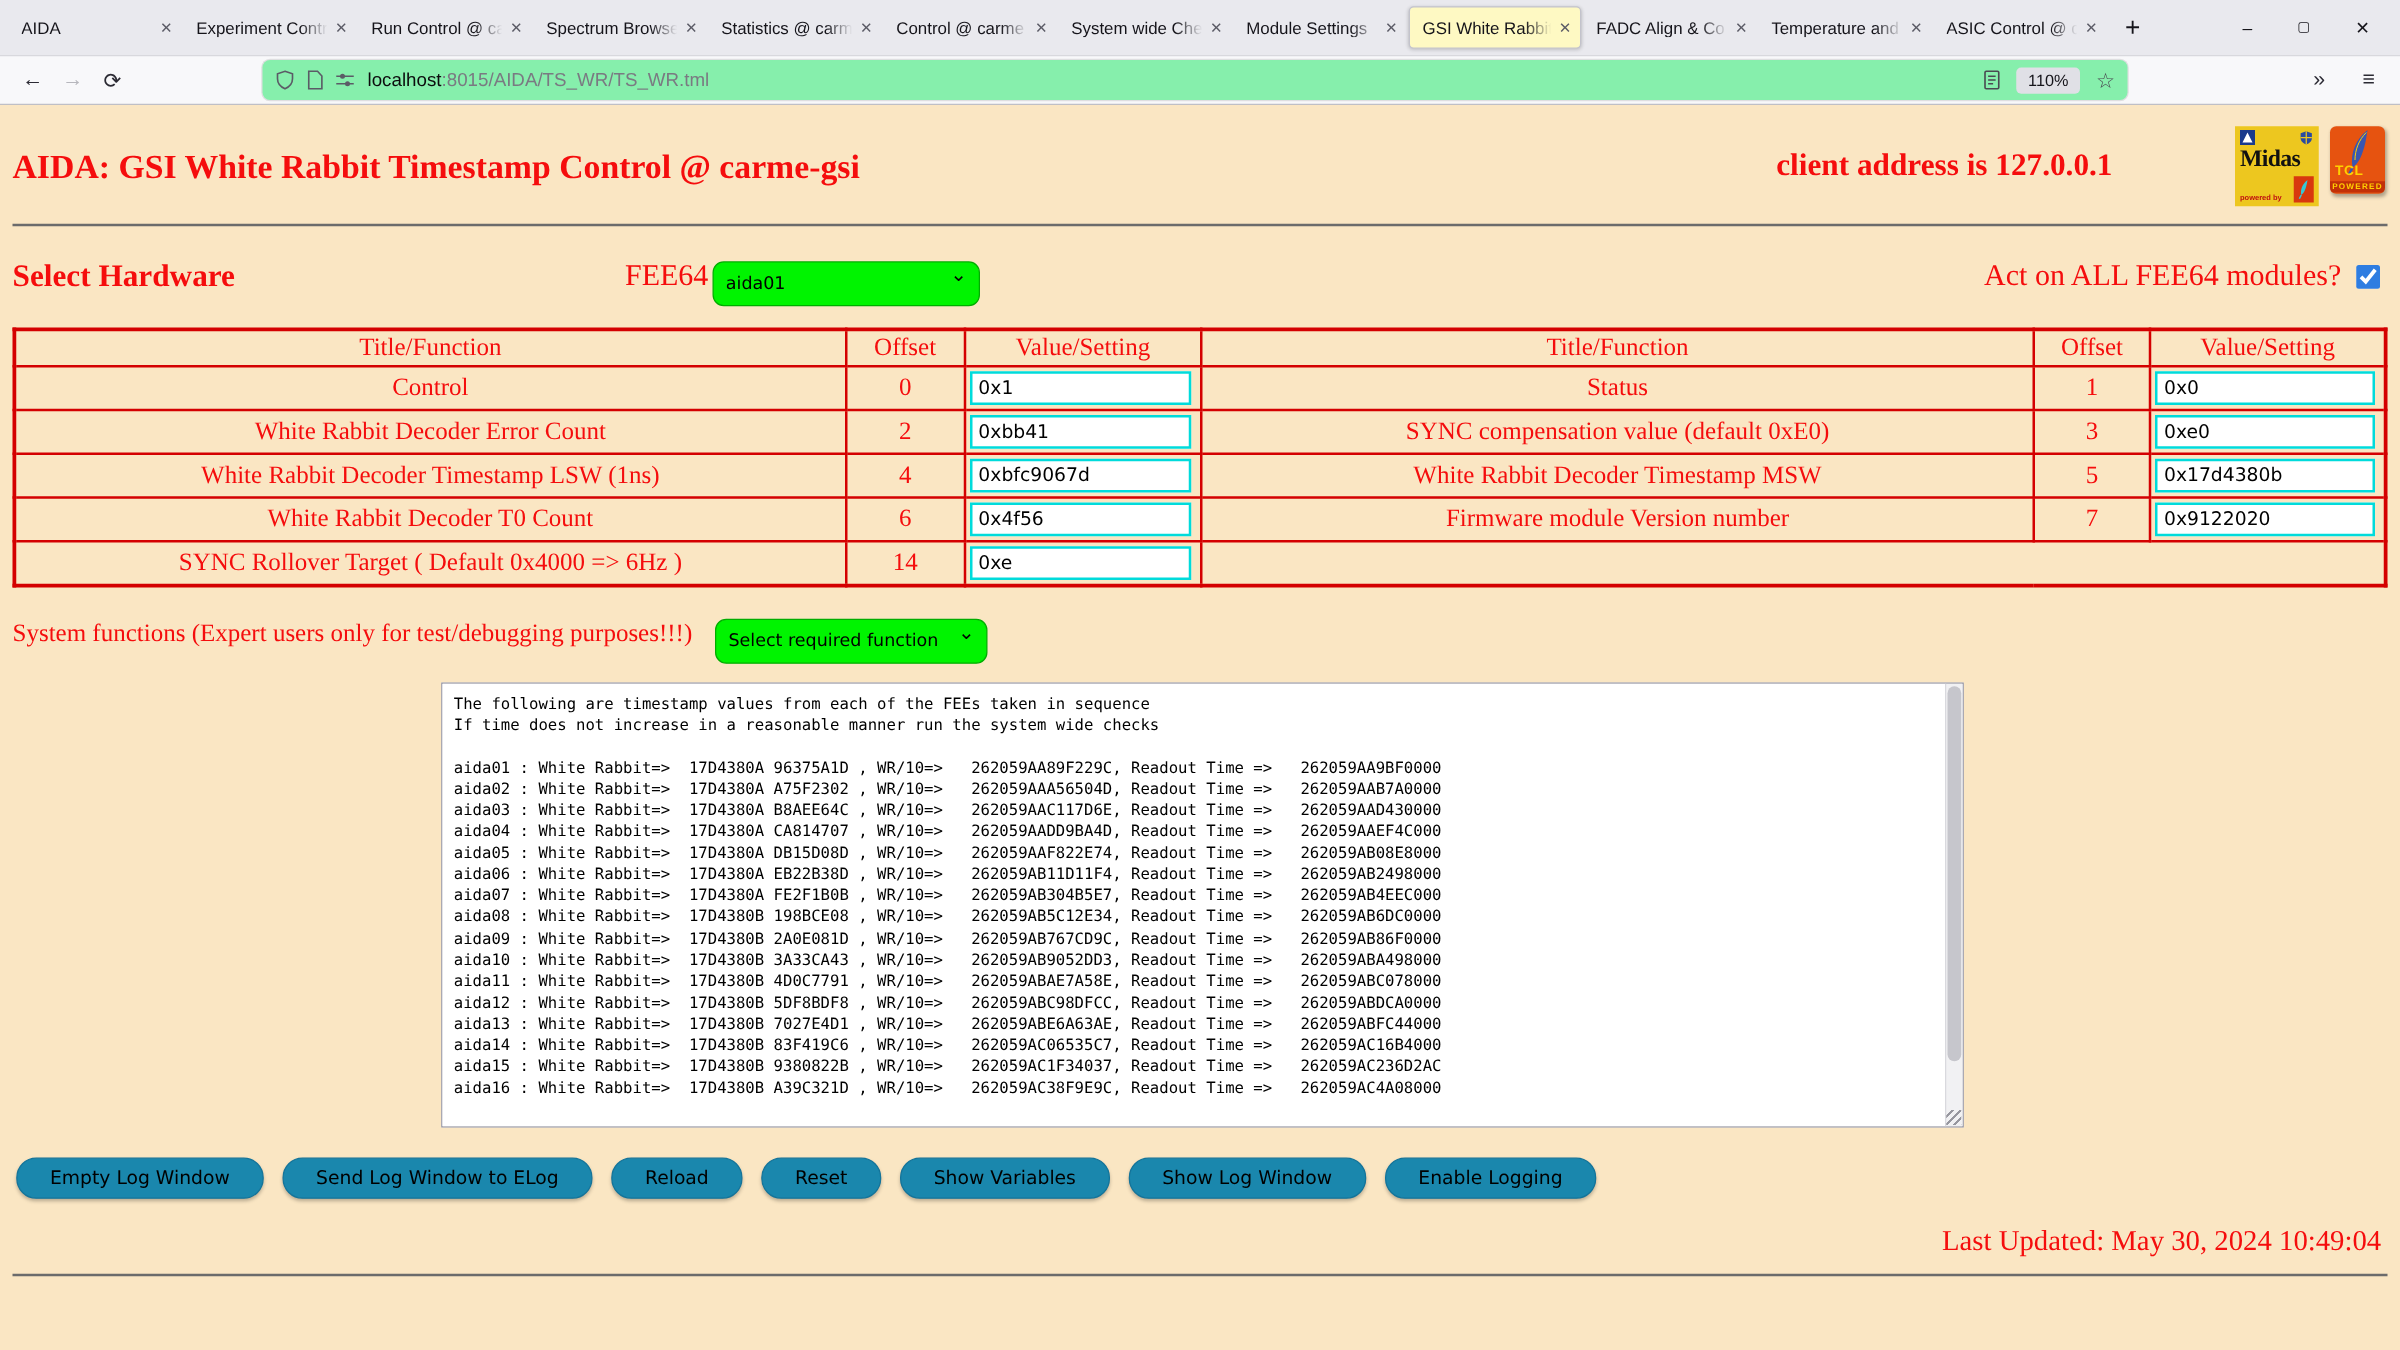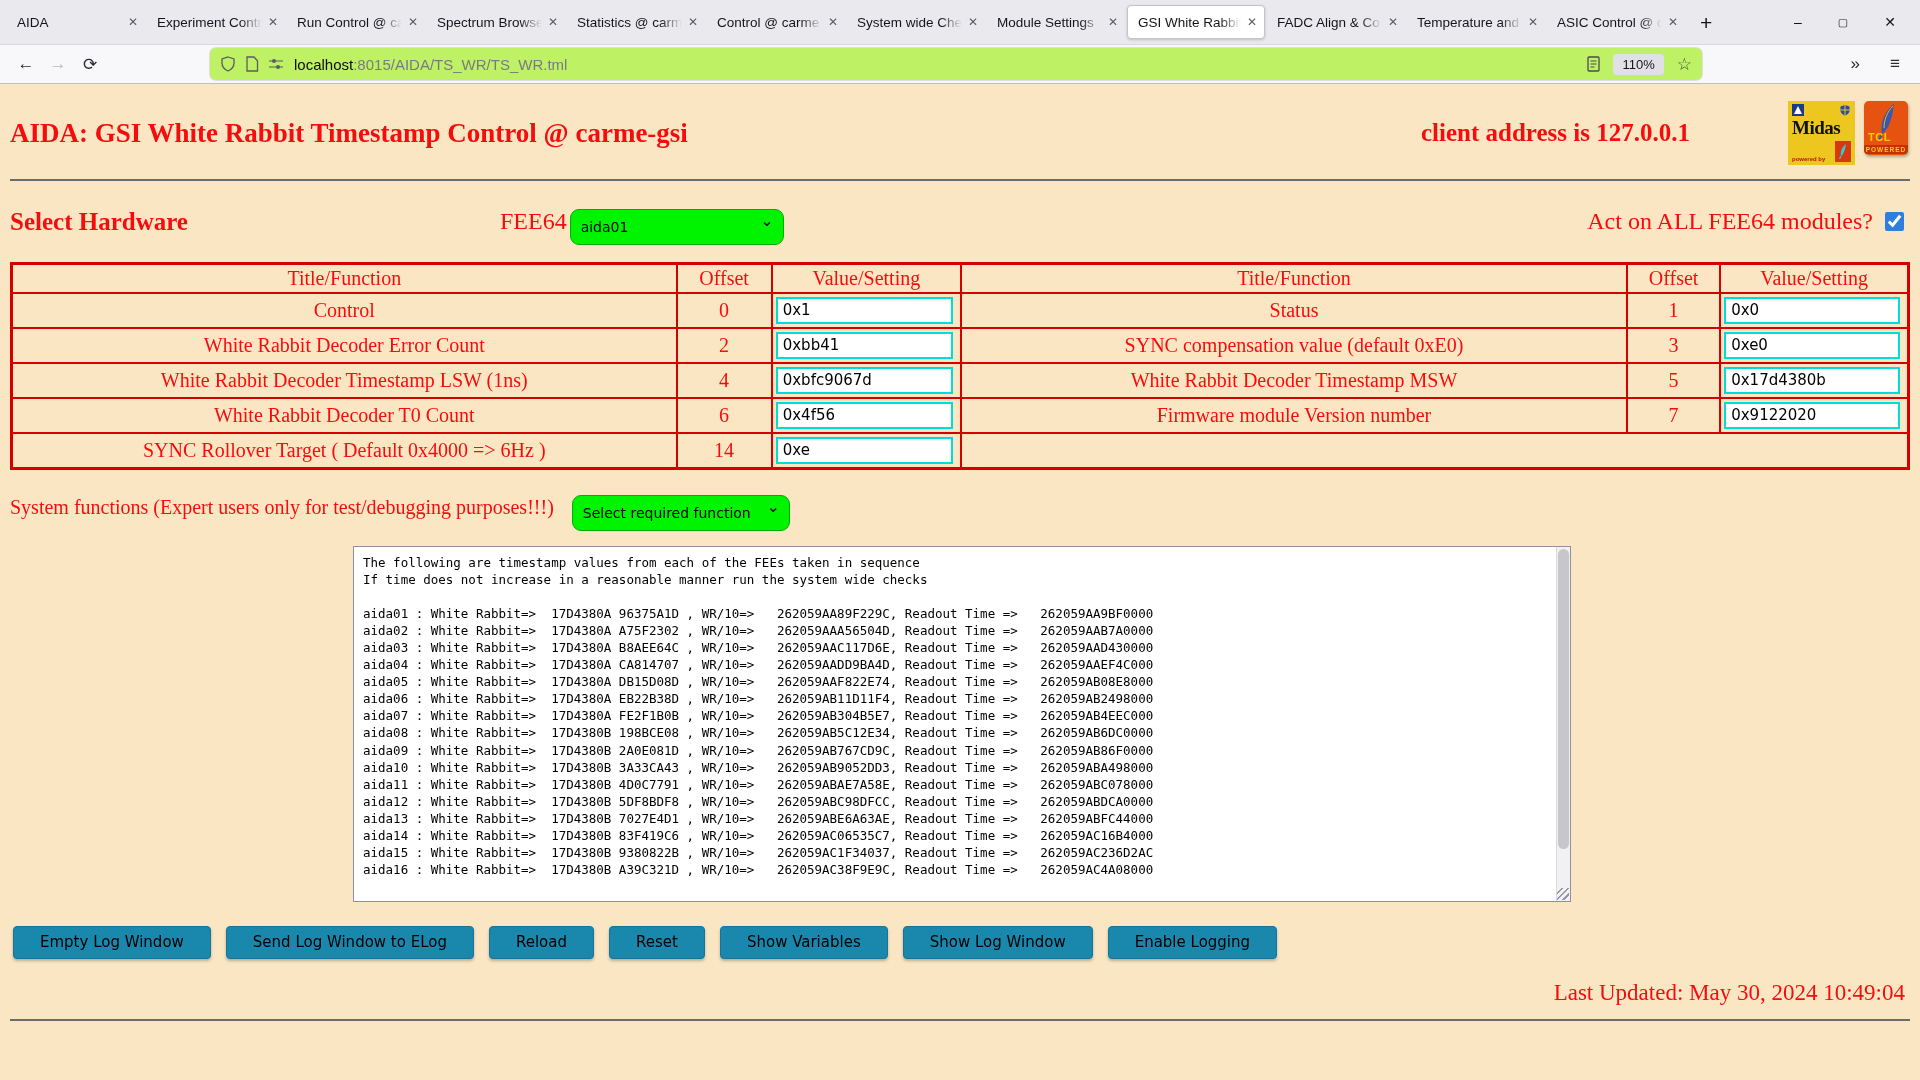--- a/index.html
+++ b/index.html
@@ -16,34 +16,34 @@
   .tab {
     width:138px; height:34px; margin:5px 1px; display:flex; align-items:center;
     padding:0 7px 0 10px; border-radius:4px; color:#15141a; font-size:13.5px;
   }
   .tab-label {
     flex:1; white-space:nowrap; overflow:hidden;
     -webkit-mask-image:linear-gradient(90deg,#000 78%,transparent 98%);
     mask-image:linear-gradient(90deg,#000 78%,transparent 98%);
   }
   .tab-close { color:#5b5b66; font-size:12px; margin-left:4px; flex:none; }
-  .tab.active { background:#ffffff; border:1px solid #c3c3cc; box-shadow:0 1px 3px rgba(0,0,0,.18); }
+  .tab.active { background:#fef9c3; border:1px solid #c3c3cc; box-shadow:0 1px 3px rgba(0,0,0,.18); }
   .newtab { font-size:21px; color:#15141a; margin:0 14px; line-height:1; }
   .wincontrols { margin-left:auto; display:flex; gap:36px; padding-right:24px; font-size:14px; color:#15141a; align-items:center; }
   .wc { line-height:1; }
   .wc-max { font-size:11px; }
 
   .navbar {
     height:40px; background:#f8f8fa; display:flex; align-items:center;
     border-top:1px solid #d8d8dd; border-bottom:1px solid #bfbfc6; padding:0 10px;
   }
   .nav-icon { width:32px; text-align:center; font-size:17px; color:#2b2a33; flex:none; }
   .nav-icon.disabled { color:#b7b7bd; }
   .urlfield {
-    display:flex; align-items:center; height:32px; background:#bef264; border-radius:6px;
+    display:flex; align-items:center; height:32px; background:#86efac; border-radius:6px;
     padding:0 10px; width:1492px; margin-left:104px; box-shadow:0 0 0 1px rgba(0,0,0,.10);
     font-size:15px; flex:none;
   }
   .urlicons { display:flex; align-items:center; gap:9px; }
   .url-text { margin-left:10px; color:#0c0c0d; white-space:nowrap; }
   .url-rest { color:#7a7a82; }
   .url-right { margin-left:auto; display:flex; align-items:center; gap:13px; }
   .zoom-badge { background:#e0e0e6; border-radius:4px; padding:3px 9px; font-size:13px; color:#15141a;text-align:center; }
   .star { font-size:17px; color:#4a4a52; }
   .nav-end { margin-left:auto; display:flex; gap:30px; padding-right:10px; color:#2b2a33; font-size:17px; }
@@ -110,21 +110,21 @@
     font-family:"DejaVu Sans Mono", monospace; font-size:12.5px; line-height:17.1px;
     padding:7px 0 0 9px; background:#fff; color:#000; overflow:hidden; white-space:pre;
   }
   .sbar { position:absolute; top:0; right:0; width:14px; height:100%; background:#f1f1f3; border-left:1px solid #d9d9de; }
   .sthumb { position:absolute; top:2px; right:1px; width:11px; height:300px; background:#c6c6cc; border-radius:6px; }
   .grip { position:absolute; right:1px; bottom:1px; width:12px; height:12px;
     background:repeating-linear-gradient(135deg, transparent 0 3px, #97979f 3px 4.5px); }
 
   .btnrow { display:flex; gap:15px; margin:24px 0 0 13px; }
   button.act {
-    background:#1a87ad; border:1px solid #14749a; border-radius:4px; height:33px; padding:0 26px;
+    background:#1a87ad; border:1px solid #14749a; border-radius:16px; height:33px; padding:0 26px;
     font-size:15px; color:#000; font-family:"DejaVu Sans", sans-serif;
     box-shadow:0 2px 3px rgba(0,0,0,.25);
   }
 
   .updated { text-align:right; margin:21px 15px 0 0; font-family:"Liberation Serif", serif; font-size:23px; color:#f50d0d; }
   hr.rule2 { border:none; border-top:2px solid #6b6b6b; margin:13px 10px 0; }
 </style>
 </head>
 <body>
 

